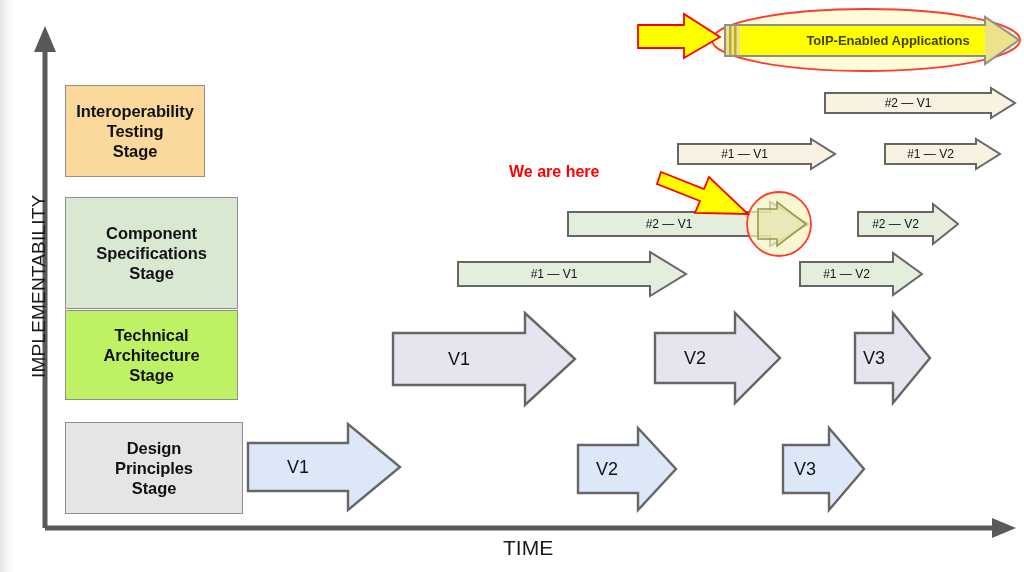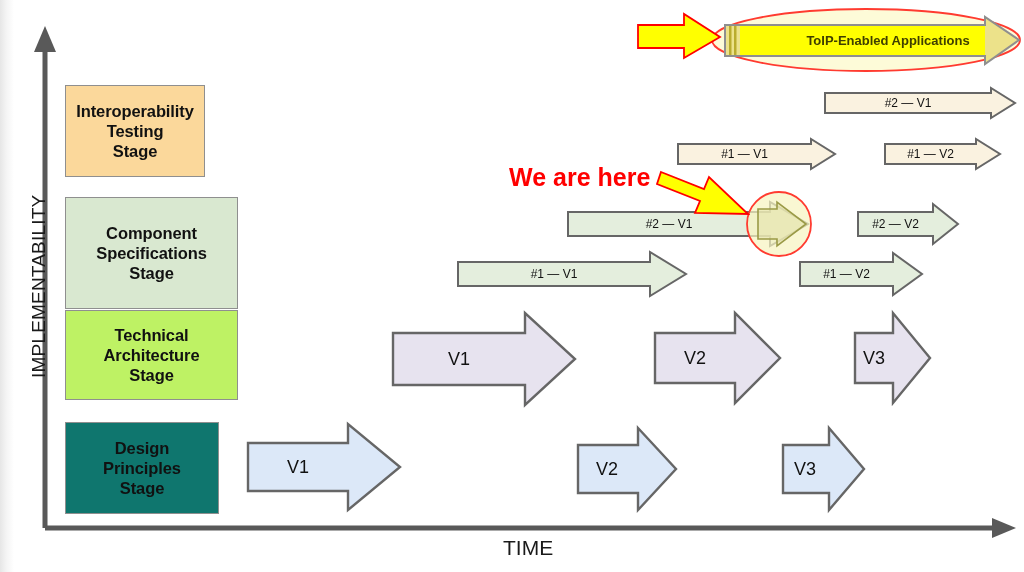--- a/index.html
+++ b/index.html
@@ -188,32 +188,32 @@
 Specifications
 Stage</span>
   </div>
 
   <div class="stage-box" style="left:65px; top:310px; width:173px; height:90px; background:#bef264;">
     <span style="white-space:pre-line;">Technical
 Architecture
 Stage</span>
   </div>
 
-  <div class="stage-box" style="left:65px; top:422px; width:154px; height:92px; background:#0f766e;">
+  <div class="stage-box" style="left:65px; top:422px; width:178px; height:92px; background:#e5e5e5;">
     <span style="white-space:pre-line;">Design
 Principles
 Stage</span>
   </div>
 
   <div class="axis-label-y" style="left:28px; top:378px;">IMPLEMENTABILITY</div>
 
   <div class="axis-label-x" style="left:503px; top:536px;">TIME</div>
 
 
-  <div class="callout" style="left:509px; top:163px; font-size:25px;">We are here</div>
+  <div class="callout" style="left:509px; top:163px; font-size:16px;">We are here</div>
 
   <div class="toip-text" style="left:740px; top:26px; width:296px; height:29px;">ToIP-Enabled Applications</div>
 
   <div class="arrow-text" style="left:825px; top:88px; width:166px; height:30px; font-size:12px;">#2 — V1</div>
 
   <div class="arrow-text" style="left:678px; top:139px; width:133px; height:30px; font-size:12px;">#1 — V1</div>
 
   <div class="arrow-text" style="left:885px; top:139px; width:91px; height:30px; font-size:12px;">#1 — V2</div>
 
   <div class="arrow-text" style="left:568px; top:209px; width:202px; height:30px; font-size:12px;">#2 — V1</div>

